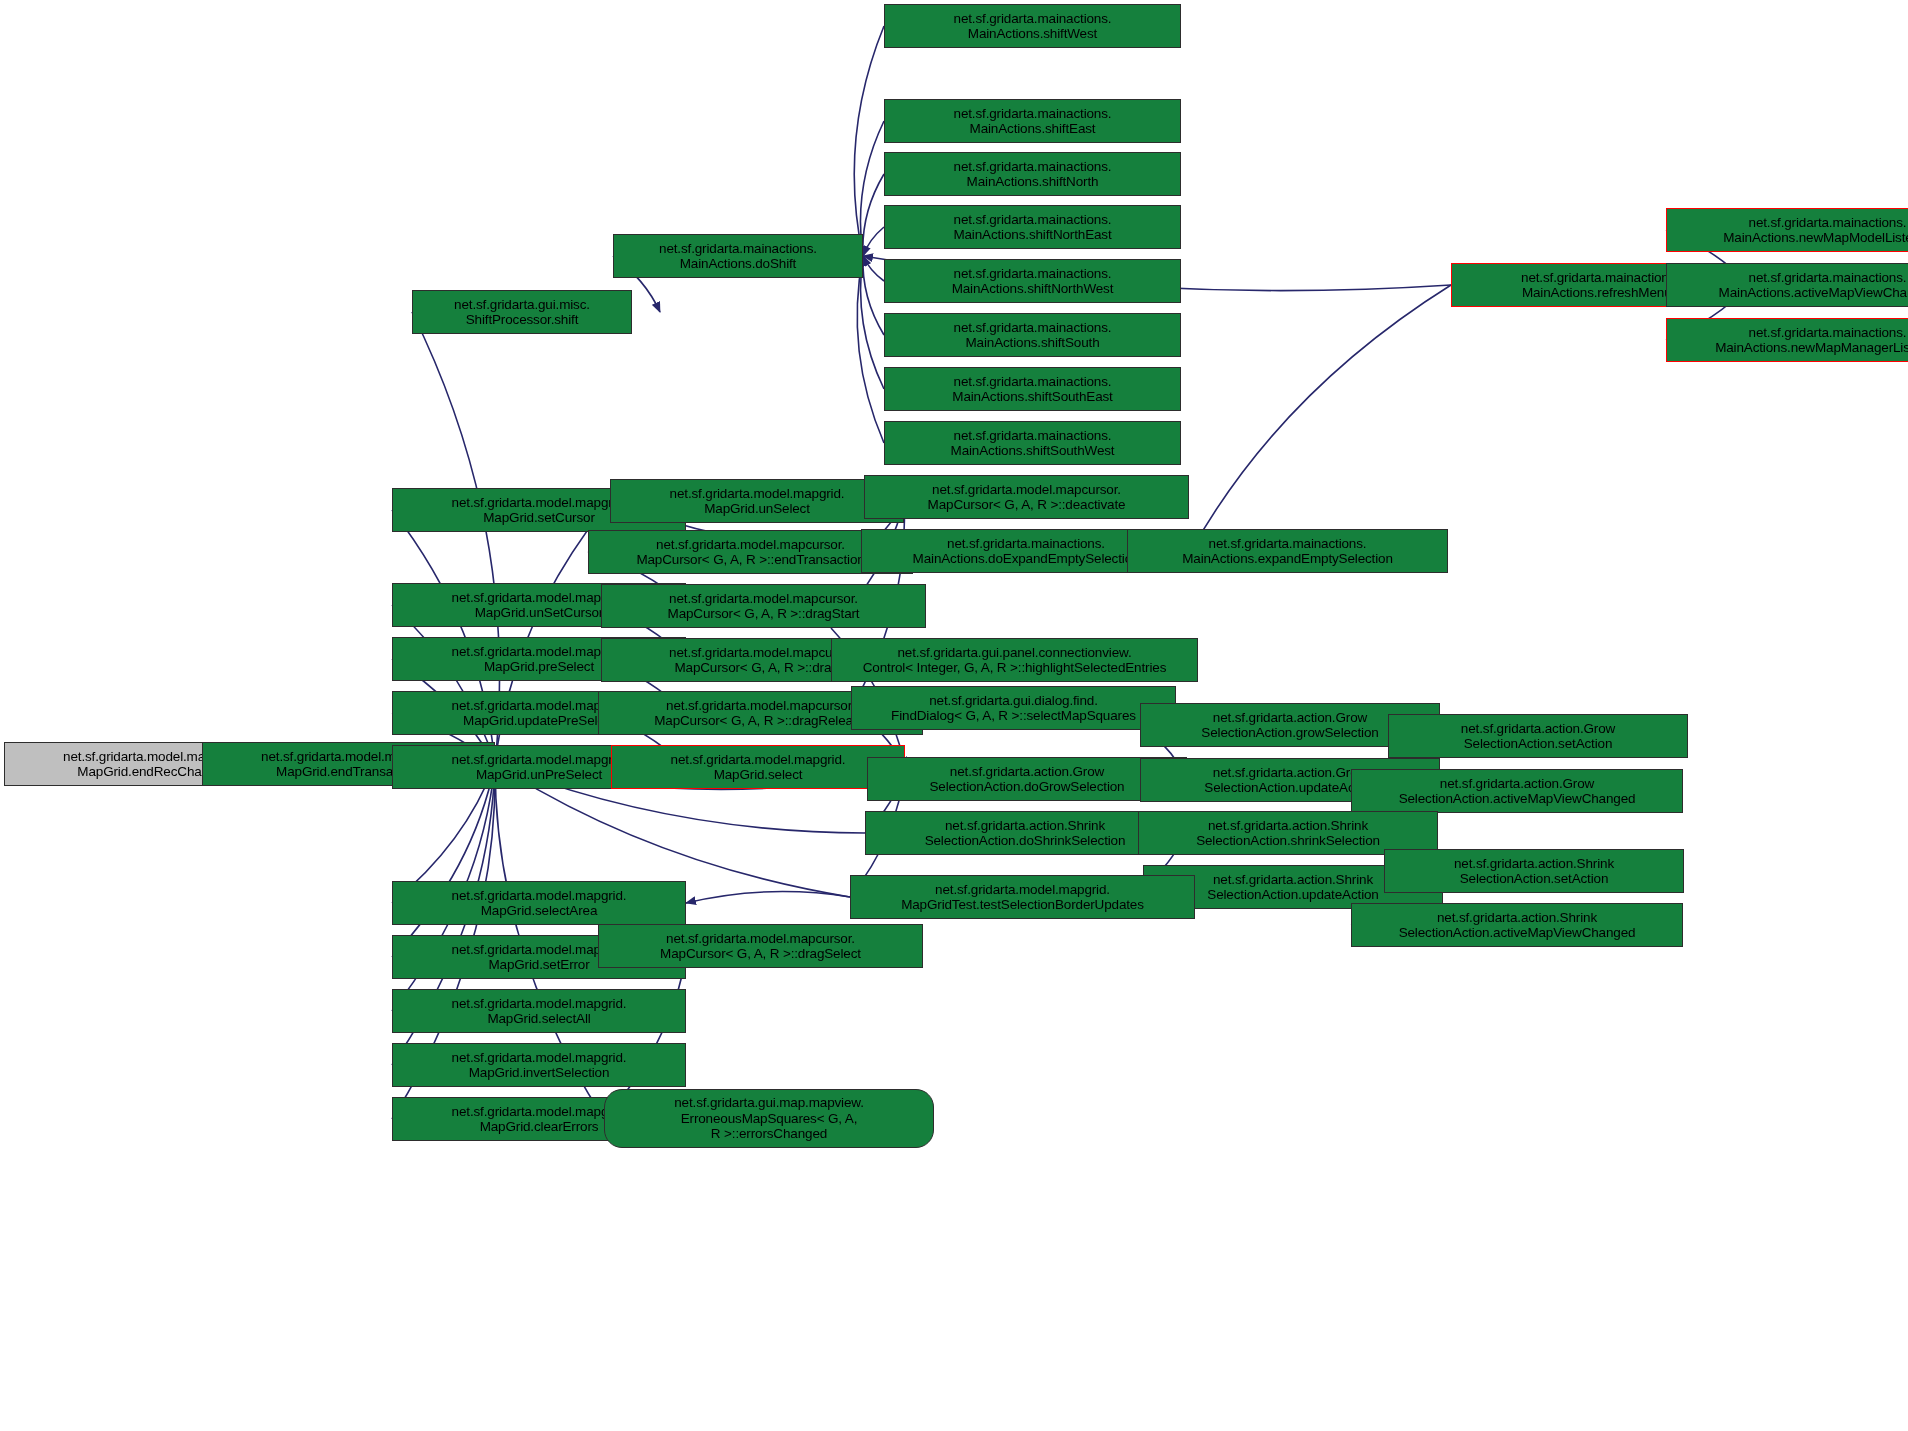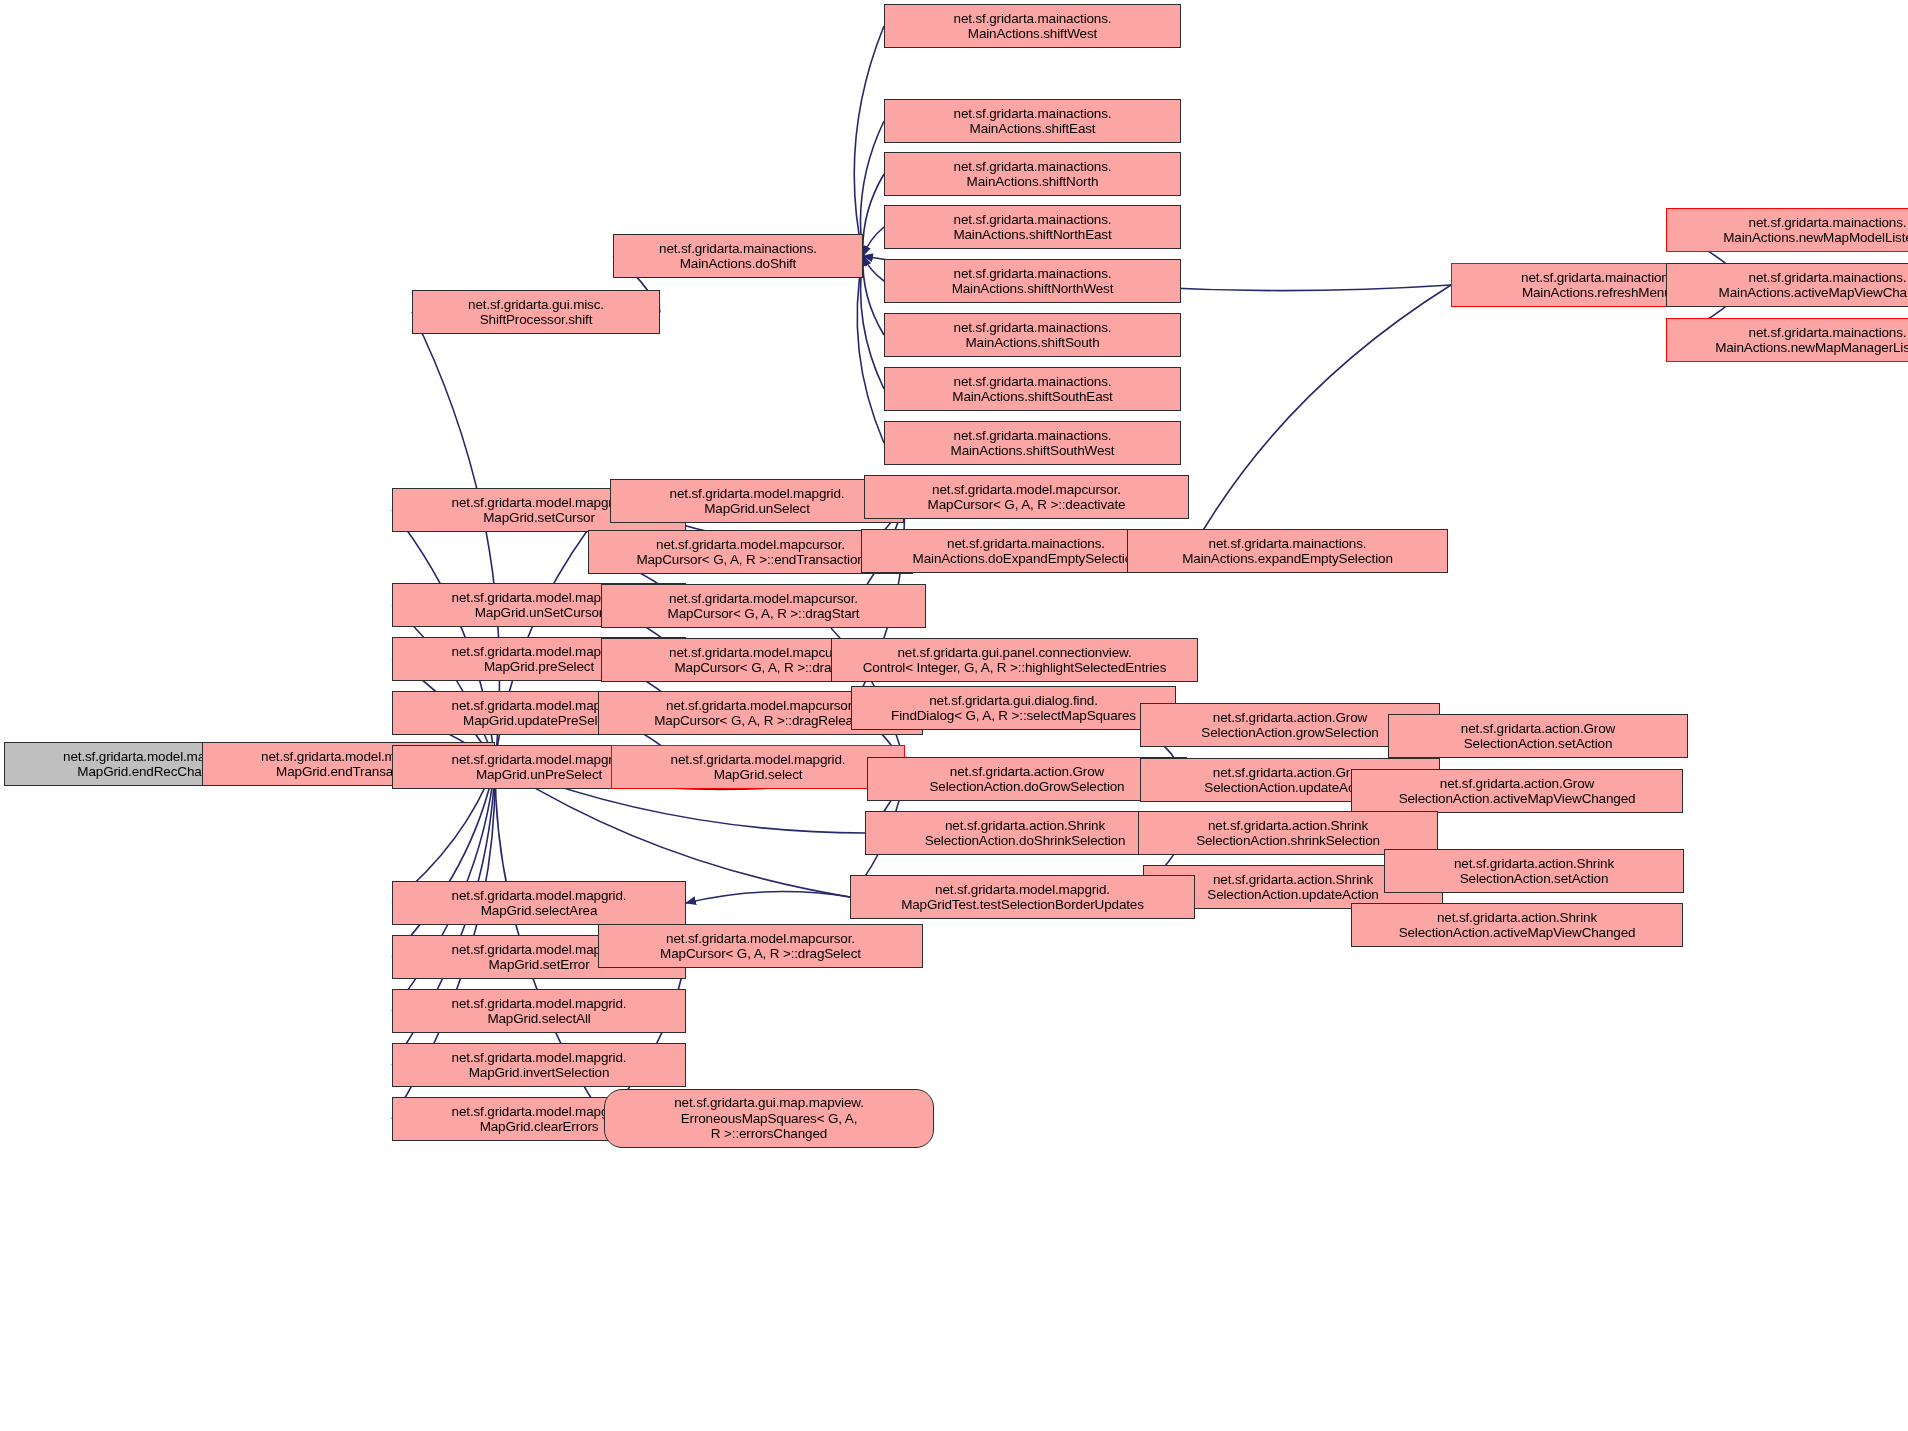--- a/index.html
+++ b/index.html
@@ -19,21 +19,21 @@
     position: absolute;
     left: 0; top: 0;
     width: 1908px;
     height: 1431px;
     pointer-events: none;
   }
   .node {
     position: absolute;
     box-sizing: border-box;
     border: 1px solid #2d2d2d;
-    background: #fca5a5;
+    background: #15803d;
     color: #000000;
     font-size: 13.5px;
     line-height: 15.5px;
     text-align: center;
     display: flex;
     flex-direction: column;
     align-items: center;
     justify-content: center;
     padding: 1px 3px;
     white-space: pre-line;
@@ -118,21 +118,21 @@
         <path d="M867,779 Q678.69,805.5 495,764" marker-end="url(#arrow)"></path>
         <path d="M865,833 Q669.374,832.5 495,764" marker-end="url(#arrow)"></path>
         <path d="M850,897 Q652.018,864.5 495,764" marker-end="url(#arrow)"></path>
       </g>
   </svg>
   <div id="node-layer">
       <div class="node root" style="left: 4px; top: 742px; width: 293px; height: 44px;">net.sf.gridarta.model.mapgrid.
 MapGrid.endRecChange</div>
       <div class="node" style="left: 202px; top: 742px; width: 293px; height: 44px;">net.sf.gridarta.model.mapgrid.
 MapGrid.endTransaction</div>
-      <div class="node" style="left: 412px; top: 290px; width: 248px; height: 44px;">net.sf.gridarta.gui.misc.
+      <div class="node" style="left: 412px; top: 290px; width: 220px; height: 44px;">net.sf.gridarta.gui.misc.
 ShiftProcessor.shift</div>
       <div class="node" style="left: 613px; top: 234px; width: 250px; height: 44px;">net.sf.gridarta.mainactions.
 MainActions.doShift</div>
       <div class="node" style="left: 884px; top: 4px; width: 297px; height: 44px;">net.sf.gridarta.mainactions.
 MainActions.shiftWest</div>
       <div class="node" style="left: 884px; top: 99px; width: 297px; height: 44px;">net.sf.gridarta.mainactions.
 MainActions.shiftEast</div>
       <div class="node" style="left: 884px; top: 152px; width: 297px; height: 44px;">net.sf.gridarta.mainactions.
 MainActions.shiftNorth</div>
       <div class="node" style="left: 884px; top: 205px; width: 297px; height: 44px;">net.sf.gridarta.mainactions.

